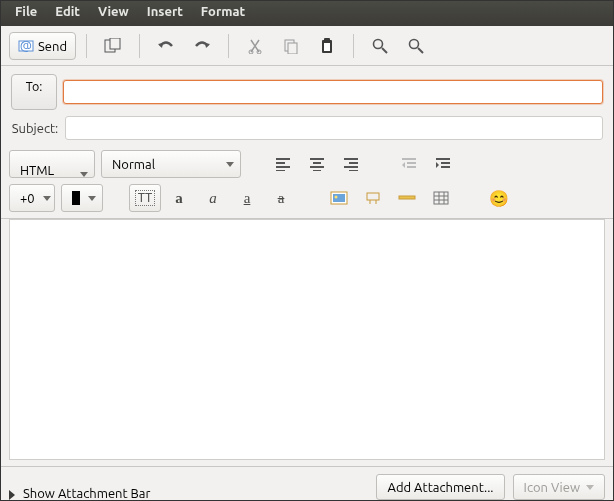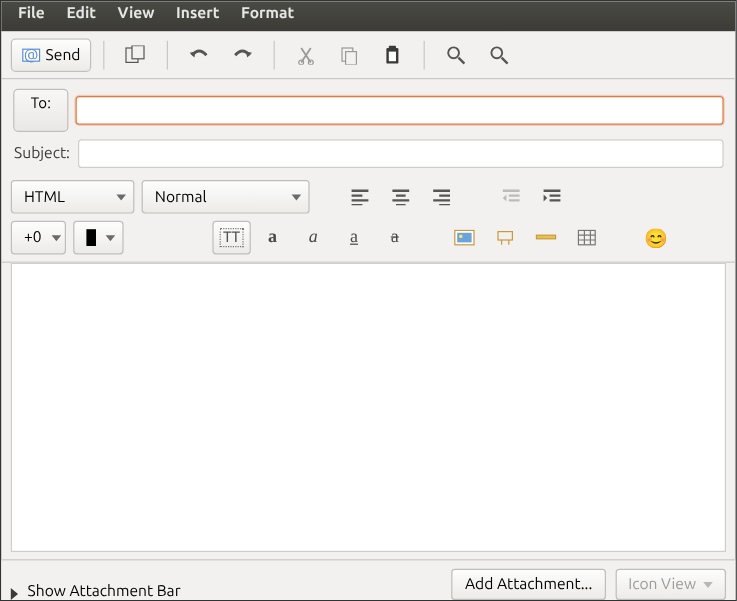--- a/index.html
+++ b/index.html
@@ -13,24 +13,24 @@
 .header-fields { padding: 8px 10px 4px 10px; display: flex; flex-direction: column; gap: 6px; }
 .field-row { display: flex; align-items: center; gap: 6px; }
 .to-btn { width: 46px; height: 36px; border: 1px solid #bfbebb; border-radius: 4px; background: linear-gradient(#f8f7f6,#e9e8e6); font-size: 12.5px; cursor: default; text-align: center; line-height: 22px; }
 .subj-label { width: 48px; text-align: center; color: #3a3a38; font-size: 13px; }
 .text-input { flex: 1; height: 24px; border: 1px solid #cfcecb; border-radius: 3px; background: #fff; padding: 0 6px; outline: none; }
 .text-input.active { border: 1px solid #e27a3f; box-shadow: 0 0 0 1px rgba(226,122,63,0.3); }
 .format-bar { padding: 6px 8px; display: flex; flex-direction: column; gap: 6px; border-bottom: 1px solid #c8c7c5; }
 .fb-row { display: flex; align-items: center; gap: 6px; }
 .combo { height: 28px; border: 1px solid #bfbebb; border-radius: 3px; background: linear-gradient(#fdfdfc,#ecebe8); display: flex; align-items: center; padding: 0 6px 0 10px; gap: 8px; cursor: default; }
 .combo .arrow { width: 0; height: 0; border-left: 4px solid transparent; border-right: 4px solid transparent; border-top: 5px solid #6b6a67; }
-.combo-html { width: 103px; justify-content: space-between; }
+.combo-html { width: 86px; justify-content: space-between; align-items: flex-end; }
 .combo-para { width: 140px; justify-content: space-between; }
 .fb-btn { width: 32px; height: 28px; display: flex; align-items: center; justify-content: center; border-radius: 3px; }
-.fb-btn-bordered { border: 1px solid #bfbebb; background: linear-gradient(#fdfdfc,#ecebe8); margin-left: 48px; }
+.fb-btn-bordered { border: 1px solid #bfbebb; background: linear-gradient(#fdfdfc,#ecebe8); }
 .fb-group { display: flex; gap: 2px; }
 .fb-sep { width: 14px; }
 .size-combo { width: 46px; }
 .color-combo { width: 42px; }
 .color-sw { width: 14px; height: 14px; background: #000; }
 .editor { flex: 1; margin: 0 8px 6px 8px; background: #fff; border: 1px solid #cfcecb; }
 .attach-bar { height: 34px; display: flex; align-items: flex-end; padding: 0 8px; gap: 8px; border-top: 1px solid #c8c7c5; background: #f2f1f0; }
 .ab-tri { width: 0; height: 0; border-top: 5px solid transparent; border-bottom: 5px solid transparent; border-left: 6px solid #3a3a38; }
 .ab-spacer { flex: 1; }
 .btn { height: 26px; padding: 0 10px; border: 1px solid #bfbebb; border-radius: 3px; background: linear-gradient(#fdfdfc,#ecebe8); display: flex; align-items: center; gap: 6px; cursor: default; }

